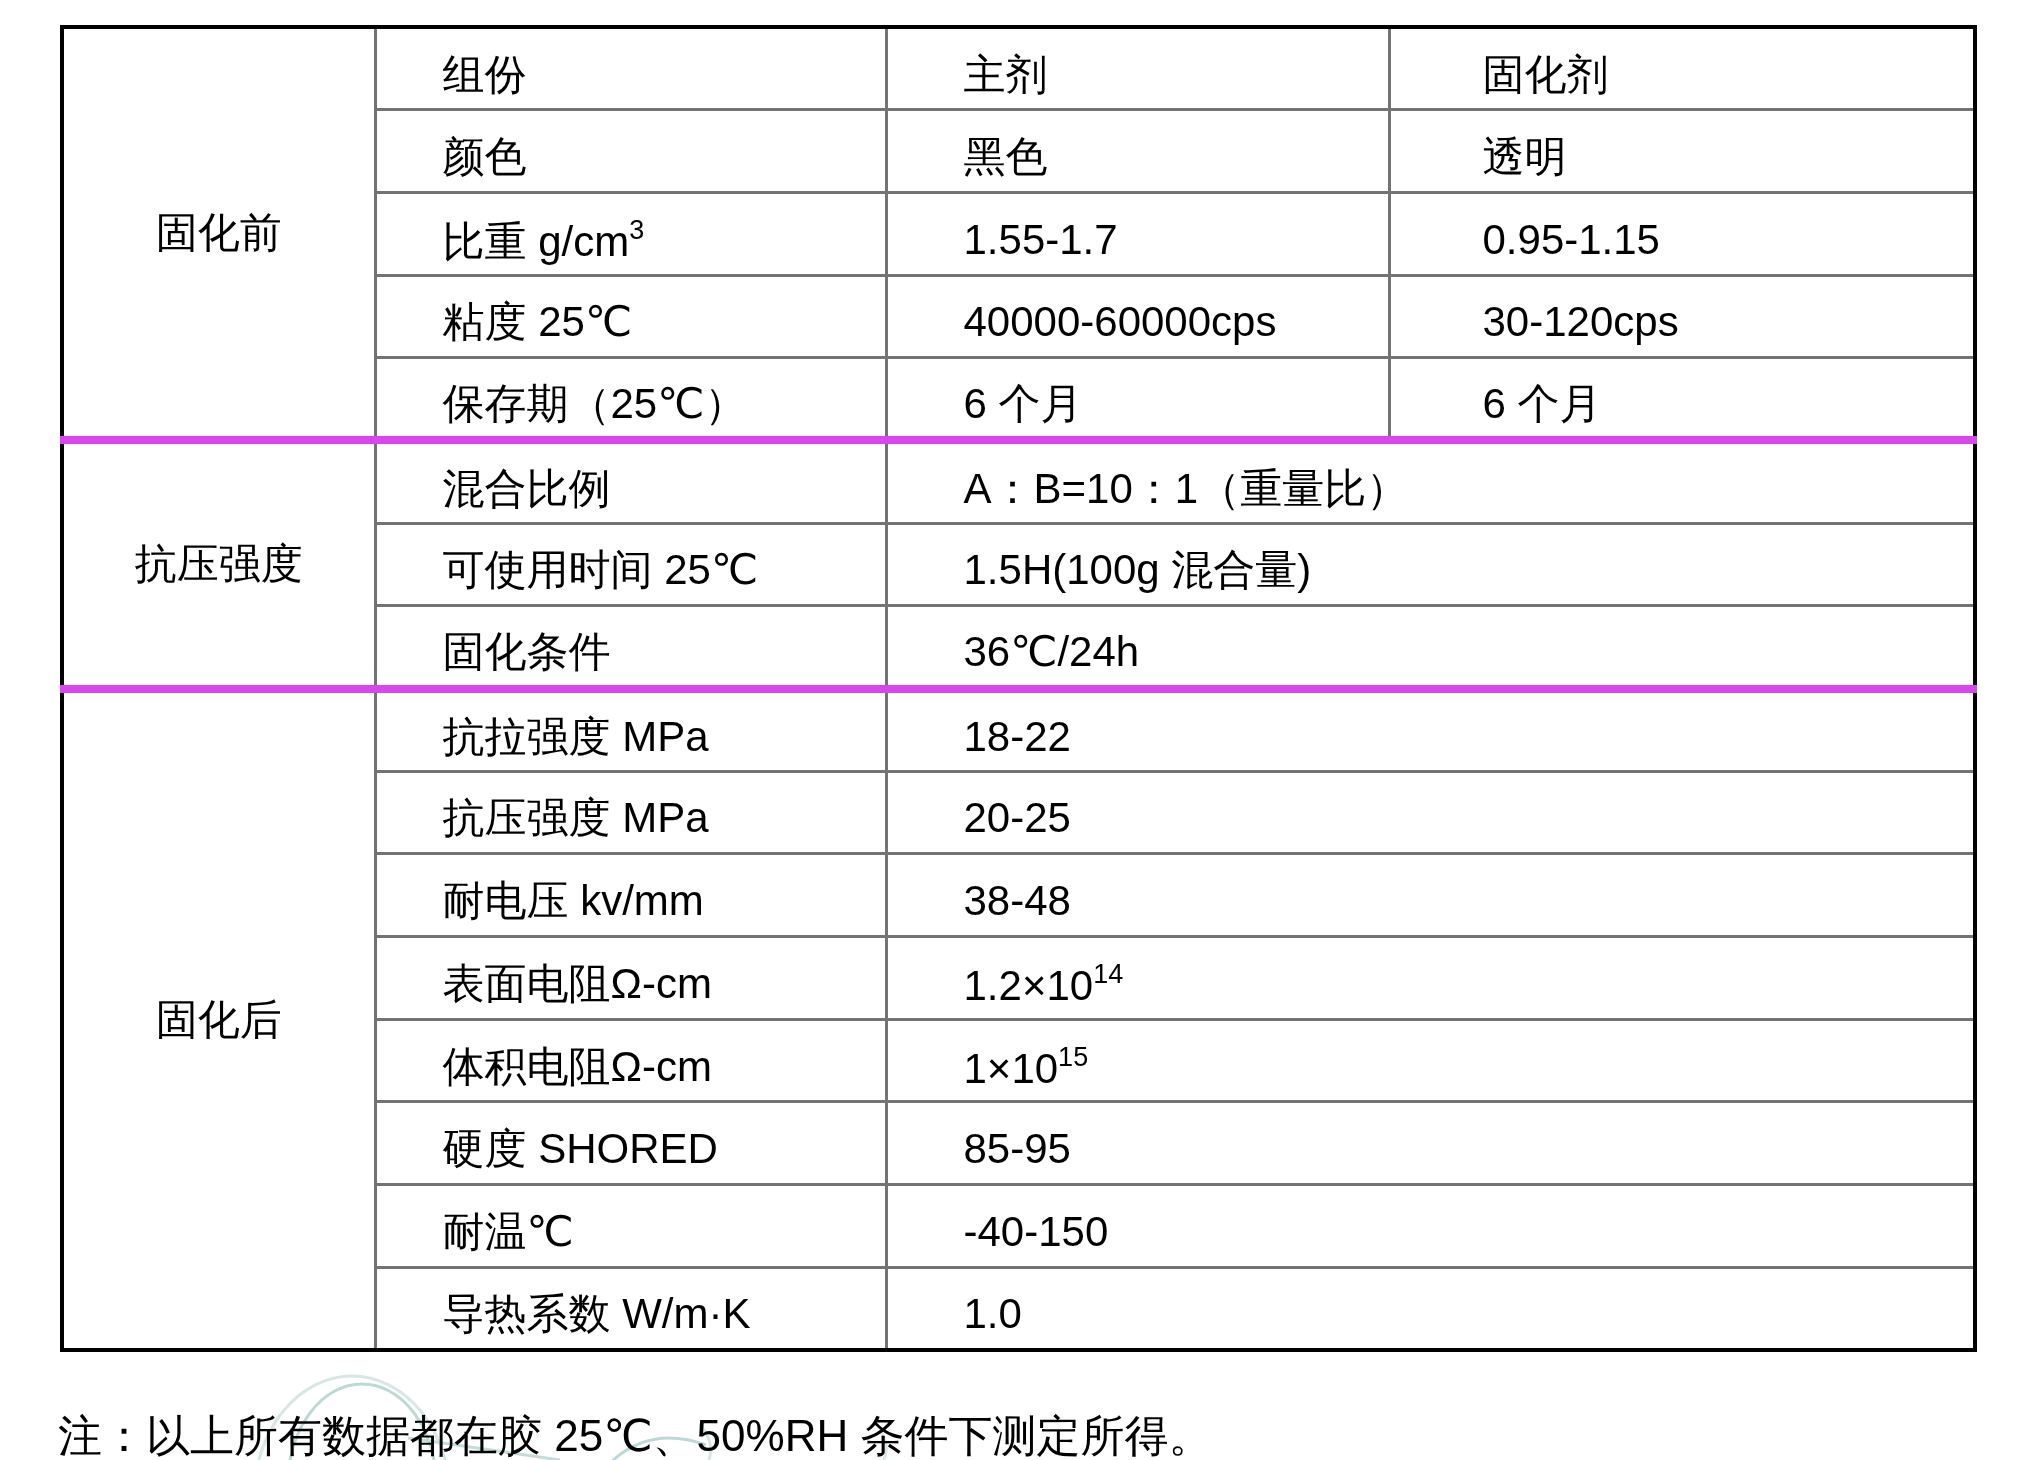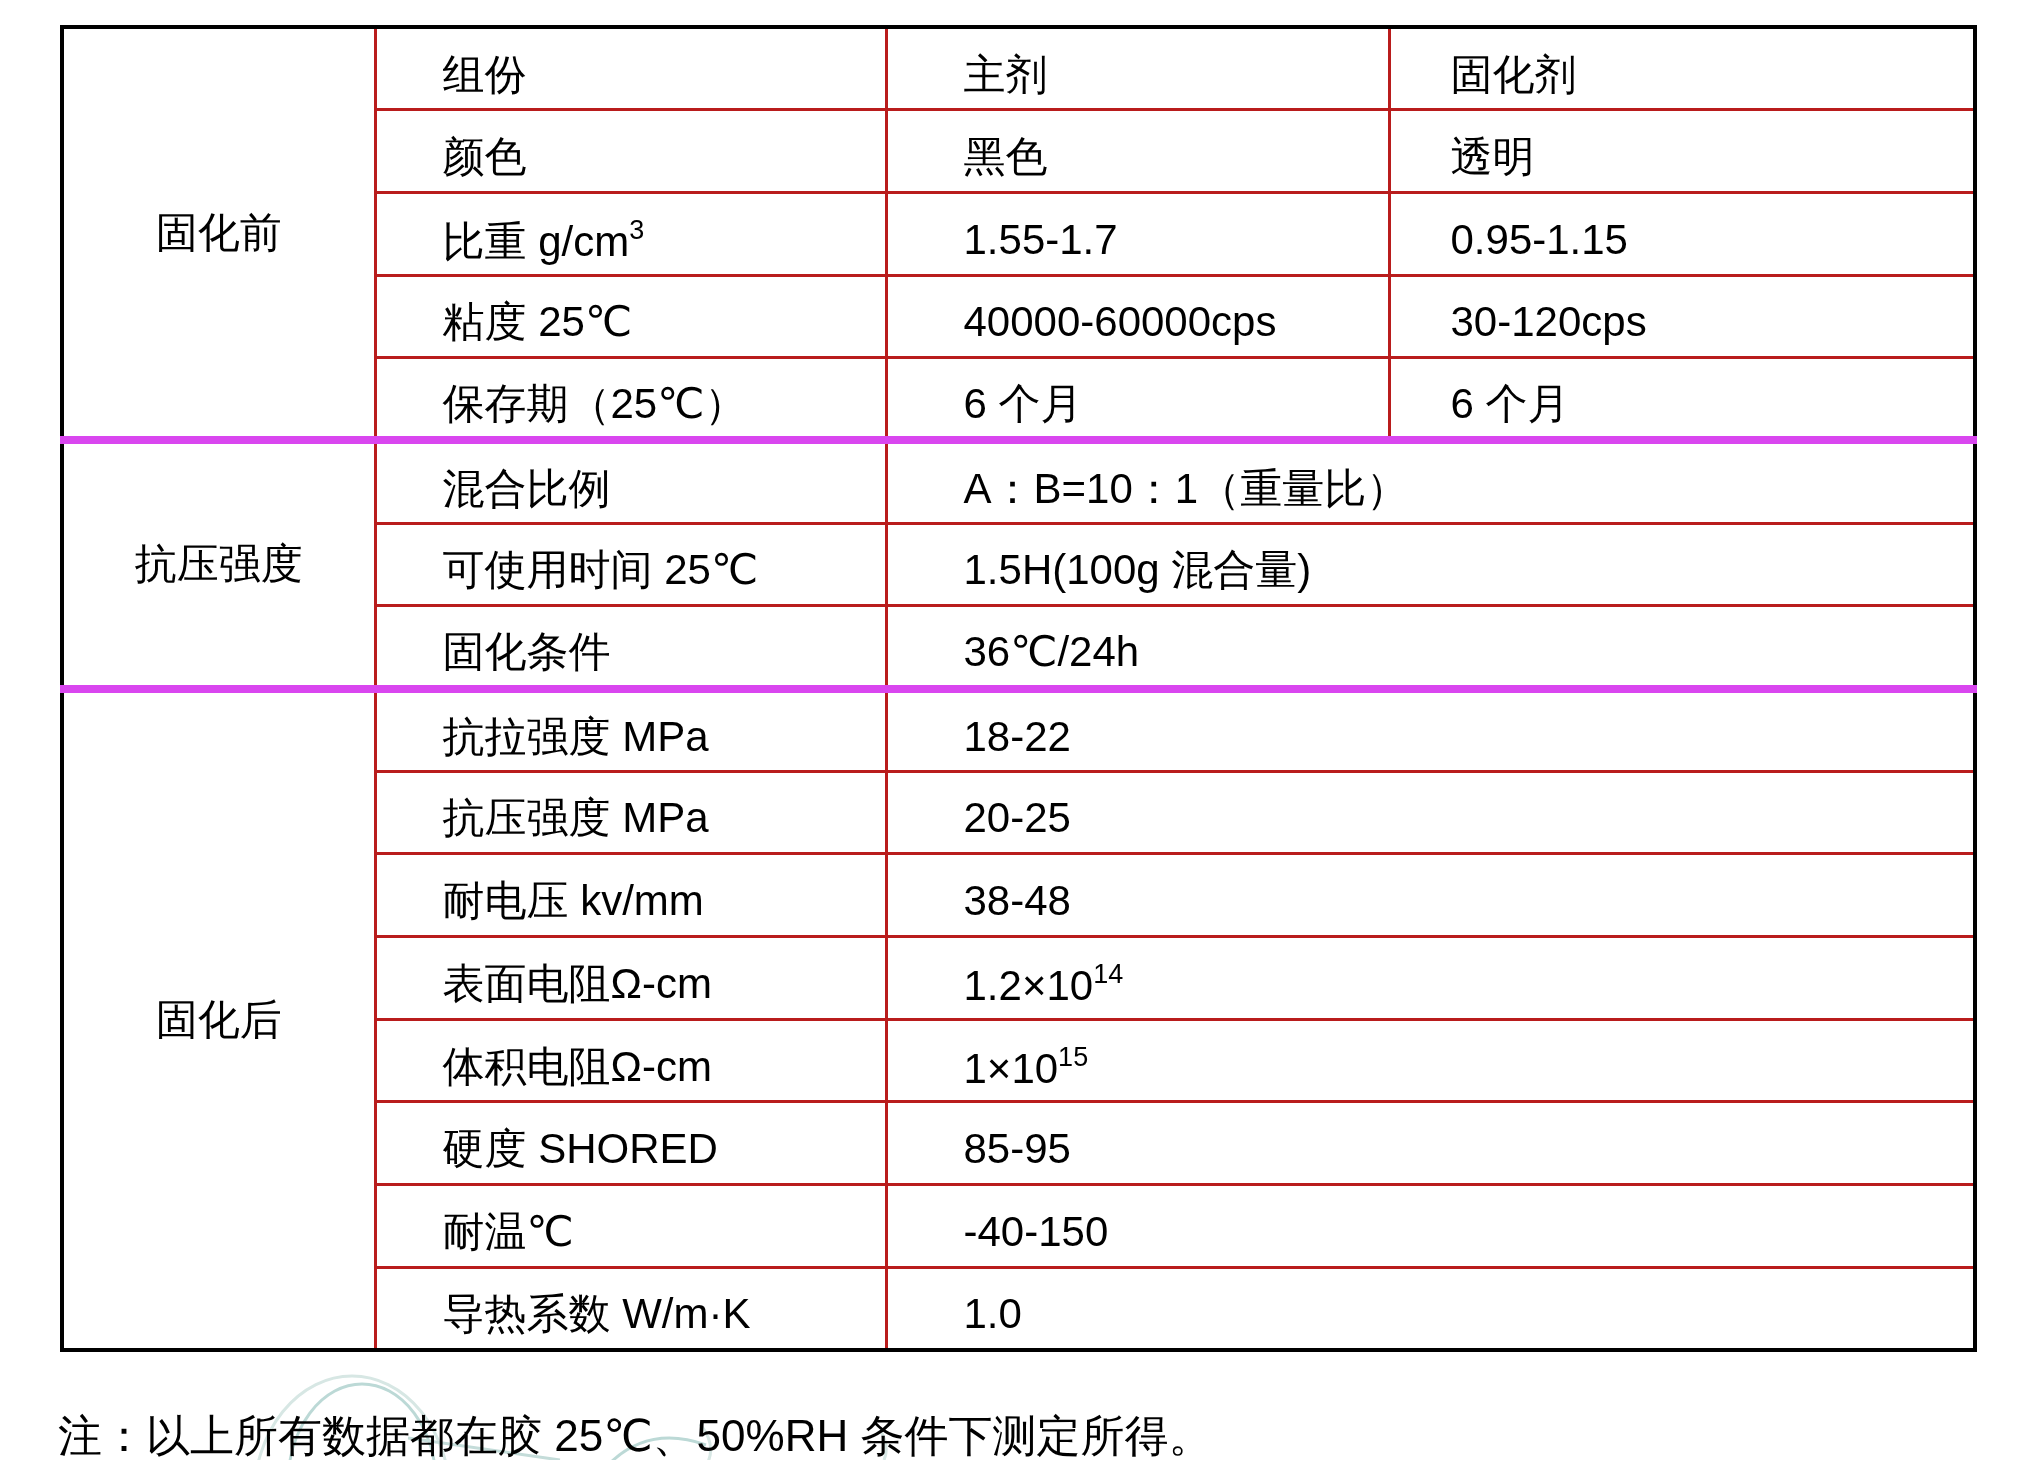--- a/index.html
+++ b/index.html
@@ -26,37 +26,37 @@
     top: 25px;
     width: 1913px;
     height: 1324px;
     border-collapse: collapse;
     table-layout: fixed;
     z-index: 1;
     background: transparent;
   }
   table.spec { border: 4px solid #000; }
   table.spec td {
-    border: 3px solid #b91c1c;
+    border: 3px solid #737373;
     font-size: 42px;
     line-height: 1.05;
     vertical-align: middle;
     padding: 12px 8px 0 66px;
     overflow: hidden;
     white-space: nowrap;
   }
   table.spec tr { height: 82.7px; }
   table.spec td.group {
     text-align: center;
     font-weight: normal;
     padding: 0;
     white-space: nowrap;
   }
   table.spec td.val  { padding-left: 76px; }
-  table.spec td.val2 { padding-left: 60px; }
+  table.spec td.val2 { padding-left: 92px; }
   table.spec tr.secline td { border-top: 8px solid #d946ef; }
   .sup {
     font-size: 27px;
     vertical-align: 17px;
   }
   .note {
     position: absolute;
     left: 58px;
     top: 1378px;
     font-size: 44px;

